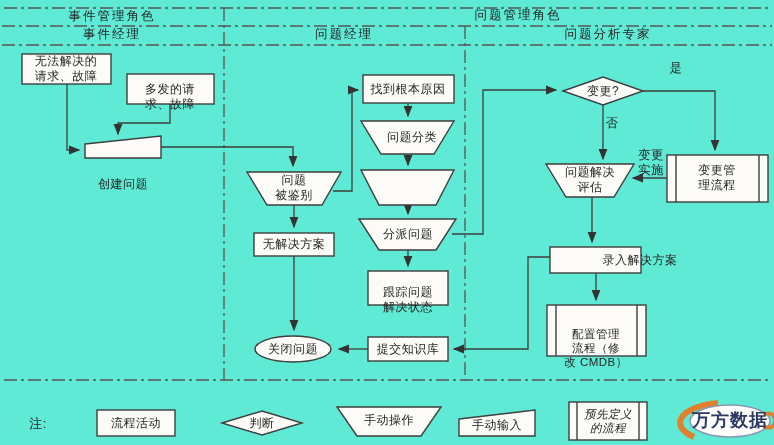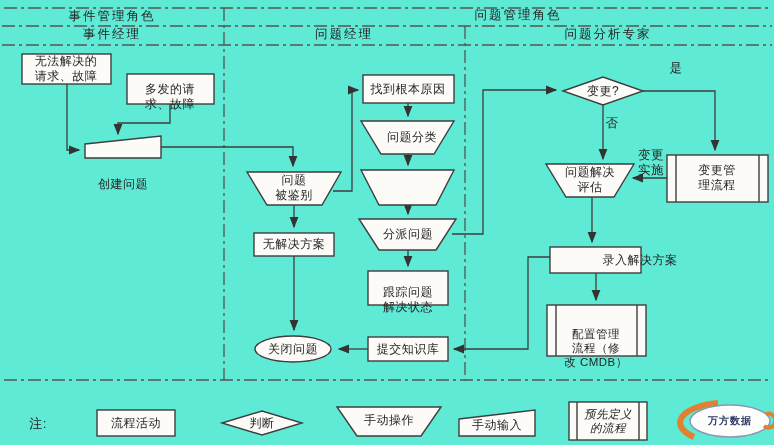--- a/index.html
+++ b/index.html
@@ -10,21 +10,21 @@
   svg{position:absolute;left:0;top:0;}
   .lbl{
     position:absolute;transform:translate(-50%,-50%);
     text-align:center;white-space:pre-line;color:#262626;
     font-size:12px;line-height:1.22;letter-spacing:0.5px;
   }
   .hdr{font-size:12.5px;letter-spacing:2px;}
   .small{font-size:11.5px;}
   .edge-lab{font-size:12.5px;}
   .logo-text{
-    font-size:10px;font-weight:bold;color:#2c3a63;letter-spacing:1px;
+    font-size:18px;font-weight:bold;color:#2c3a63;letter-spacing:1px;
     white-space:nowrap;
   }
 </style>
 </head>
 <body>
 
 <div id="canvas">
 
   <svg width="774" height="445" viewBox="0 0 774 445">
     <defs>

